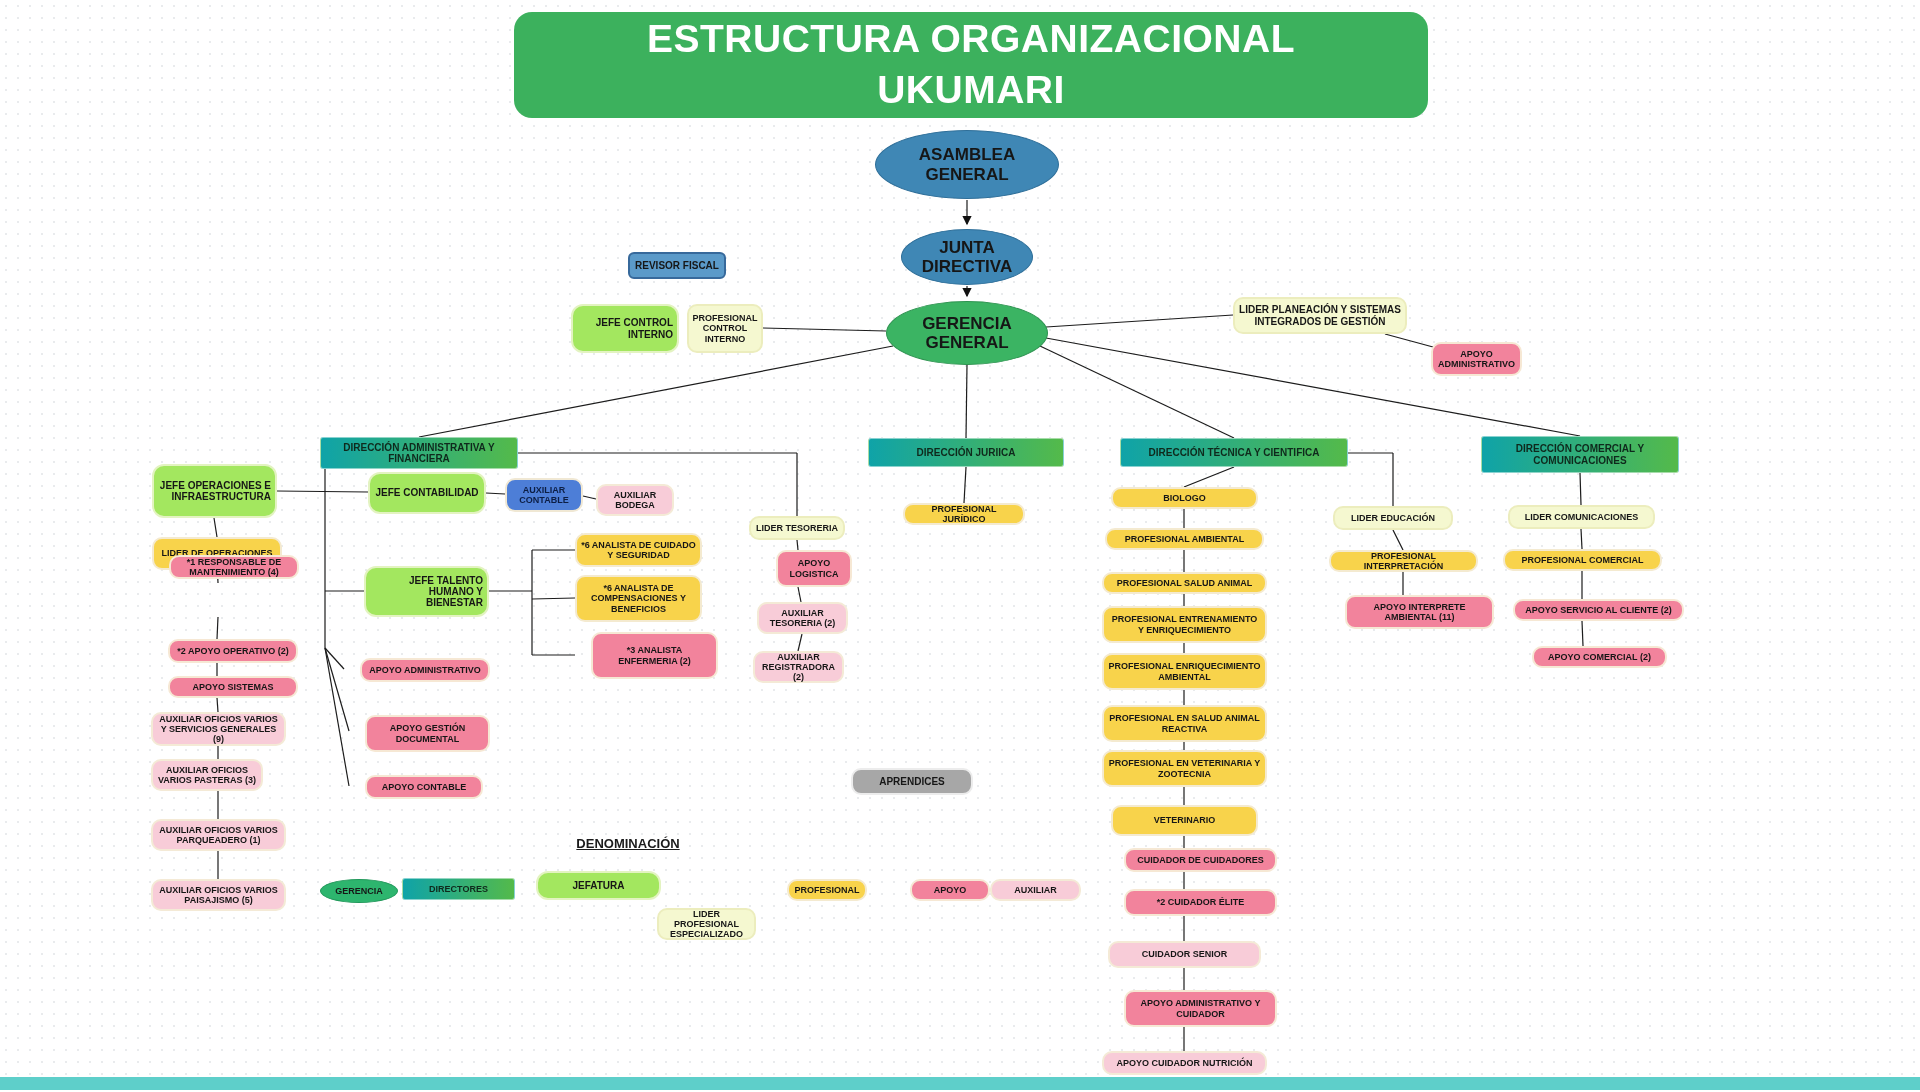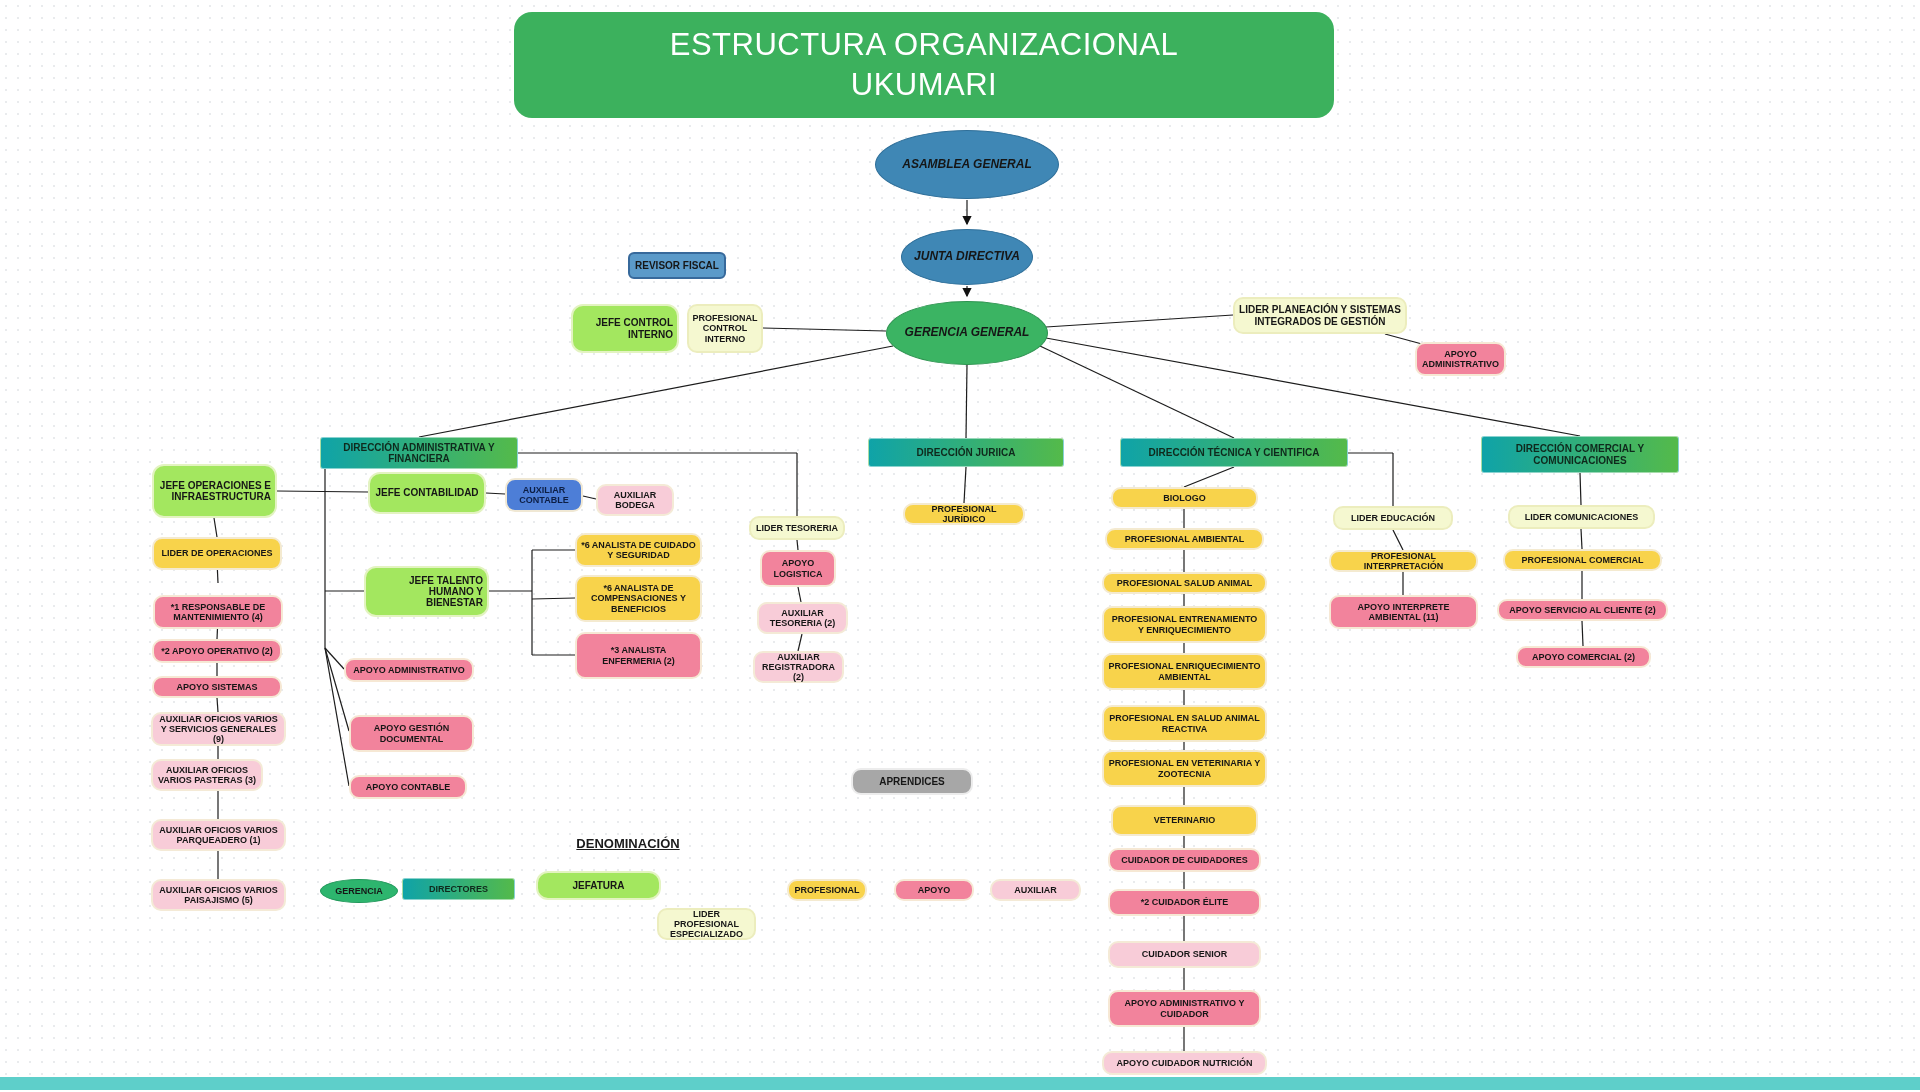--- a/index.html
+++ b/index.html
@@ -10,39 +10,39 @@
     background-image:radial-gradient(circle,#e9ebed 1px,transparent 1.3px);
     background-size:12px 12px;
   }
   #wires{position:absolute;left:0;top:0;z-index:1;}
   .node{
     position:absolute;z-index:2;display:flex;align-items:center;justify-content:center;
     text-align:center;font-size:10px;font-weight:600;color:#161616;line-height:1.12;
     border-radius:10px;padding:1px 4px;box-sizing:border-box;
   }
   .fs9{font-size:9px;}
-  .fs11{font-size:12px;font-style:italic;}
+  .fs11{font-size:17px;}
   .ellipse{border-radius:50%;}
   .blue{background:#3f87b5;border:1px solid #2f6f99;}
   .green-ellipse{background:#3bb463;border:1px solid #2e9350;}
   .dir{background:linear-gradient(90deg,#0fa3a8,#54ba4a);border-radius:3px;color:#0f291c;border:1px solid rgba(255,255,255,.5);}
   .jefatura{background:#a3e75f;border:2px solid #e3f3c1;border-radius:12px;text-align:right;}
   .lider{background:#f5f8d0;border:2px solid #ecedbd;}
   .prof{background:#f8d34b;border:2px solid #f4ead0;}
-  .apoyo{background:#f2839c;border:2px solid #f6e8d4;}
+  .apoyo{background:#f2839c;border:2px solid #f6e8d4;margin-left:16px;}
   .aux{background:#f8ccd8;border:2px solid #f4ead6;text-align:center;}
   .auxblue{background:#4d7ed7;border:2px solid #f0e8d4;color:#0c1e44;}
   .revisor{background:#5b9ac9;border:2px solid #37699b;border-radius:6px;}
   .gray{background:#a7a7a7;border:2px solid #ececec;}
   .gerencia-swatch{background:#2db56e;border:1px solid #23985b;border-radius:50%;}
   .title-banner{
-    position:absolute;z-index:2;left:514px;top:12px;width:820px;height:106px;
+    position:absolute;z-index:2;left:514px;top:12px;width:914px;height:106px;
     background:#3cb15d;border-radius:18px;display:flex;flex-direction:column;
-    align-items:center;justify-content:center;color:#ffffff;font-weight:400;
-    font-size:31px;letter-spacing:.5px;line-height:1.3;
+    align-items:center;justify-content:center;color:#ffffff;font-weight:700;
+    font-size:39px;letter-spacing:.5px;line-height:1.3;
   }
   .legend-heading{
     position:absolute;z-index:2;left:558px;top:836px;width:140px;text-align:center;
     font-size:13px;font-weight:700;text-decoration:underline;color:#1b1b1b;
   }
   .bottom-bar{position:absolute;z-index:3;left:0;top:1077px;width:1920px;height:13px;background:#5ecfca;}
 </style>
 </head>
 <body>
 
@@ -141,21 +141,21 @@
   <div class="node lider" style="left:1233px;top:297px;width:174px;height:37px">LIDER PLANEACIÓN Y SISTEMAS INTEGRADOS DE GESTIÓN</div>
   <div class="node apoyo fs9" style="left:1415px;top:342px;width:91px;height:34px">APOYO ADMINISTRATIVO</div>
 
   <div class="node dir" style="left:320px;top:437px;width:198px;height:32px">DIRECCIÓN ADMINISTRATIVA Y FINANCIERA</div>
   <div class="node dir" style="left:868px;top:438px;width:196px;height:29px">DIRECCIÓN JURIICA</div>
   <div class="node dir" style="left:1120px;top:438px;width:228px;height:29px">DIRECCIÓN TÉCNICA Y CIENTIFICA</div>
   <div class="node dir" style="left:1481px;top:436px;width:198px;height:37px">DIRECCIÓN COMERCIAL Y COMUNICACIONES</div>
 
   <div class="node jefatura" style="left:152px;top:464px;width:125px;height:54px">JEFE OPERACIONES E INFRAESTRUCTURA</div>
   <div class="node prof fs9" style="left:152px;top:537px;width:130px;height:33px">LIDER DE OPERACIONES</div>
-  <div class="node apoyo fs9" style="left:153px;top:595px;width:130px;height:34px">*1 RESPONSABLE DE MANTENIMIENTO (4)</div>
+  <div class="node apoyo fs9" style="left:153px;top:555px;width:130px;height:24px">*1 RESPONSABLE DE MANTENIMIENTO (4)</div>
   <div class="node apoyo fs9" style="left:152px;top:639px;width:130px;height:24px">*2 APOYO OPERATIVO (2)</div>
   <div class="node apoyo fs9" style="left:152px;top:676px;width:130px;height:22px">APOYO SISTEMAS</div>
   <div class="node aux fs9" style="left:151px;top:712px;width:135px;height:34px">AUXILIAR OFICIOS VARIOS Y SERVICIOS GENERALES (9)</div>
   <div class="node aux fs9" style="left:151px;top:759px;width:112px;height:32px">AUXILIAR OFICIOS VARIOS PASTERAS (3)</div>
   <div class="node aux fs9" style="left:151px;top:819px;width:135px;height:32px">AUXILIAR OFICIOS VARIOS PARQUEADERO (1)</div>
   <div class="node aux fs9" style="left:151px;top:879px;width:135px;height:32px">AUXILIAR OFICIOS VARIOS PAISAJISMO (5)</div>
 
   <div class="node jefatura" style="left:368px;top:472px;width:118px;height:42px">JEFE CONTABILIDAD</div>
   <div class="node auxblue fs9" style="left:505px;top:478px;width:78px;height:34px">AUXILIAR CONTABLE</div>
   <div class="node aux fs9" style="left:596px;top:484px;width:78px;height:32px">AUXILIAR BODEGA</div>

